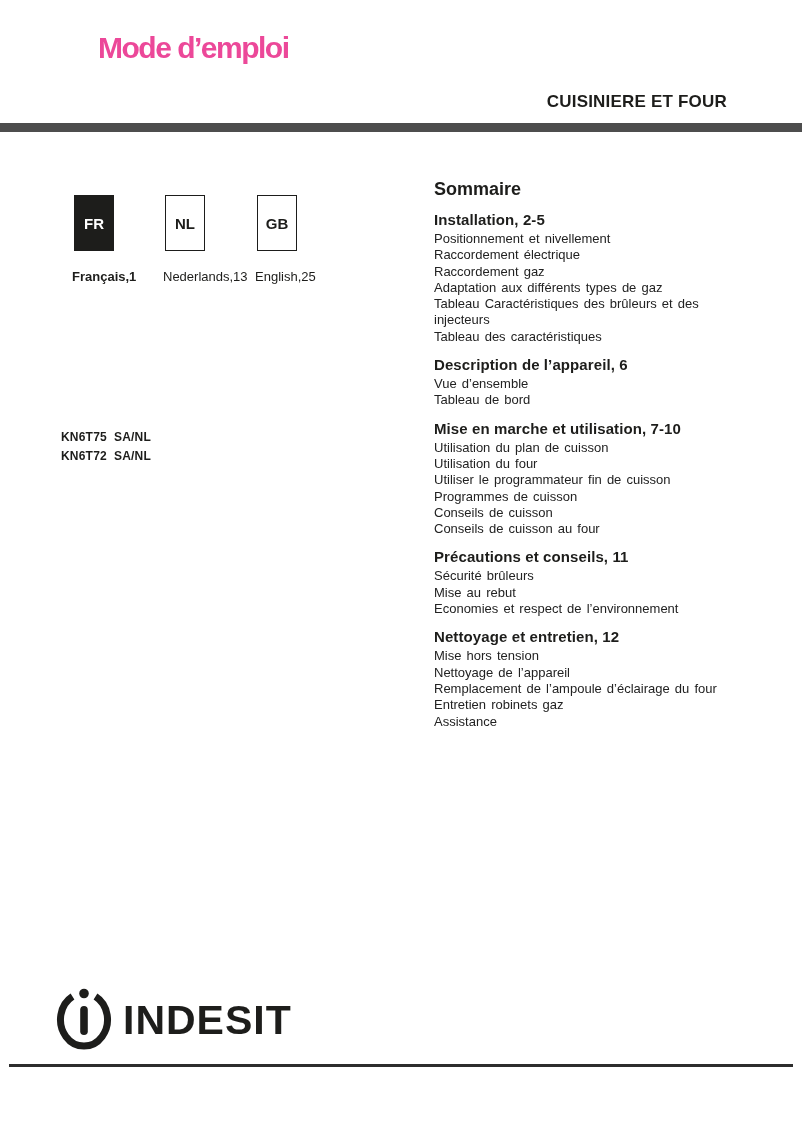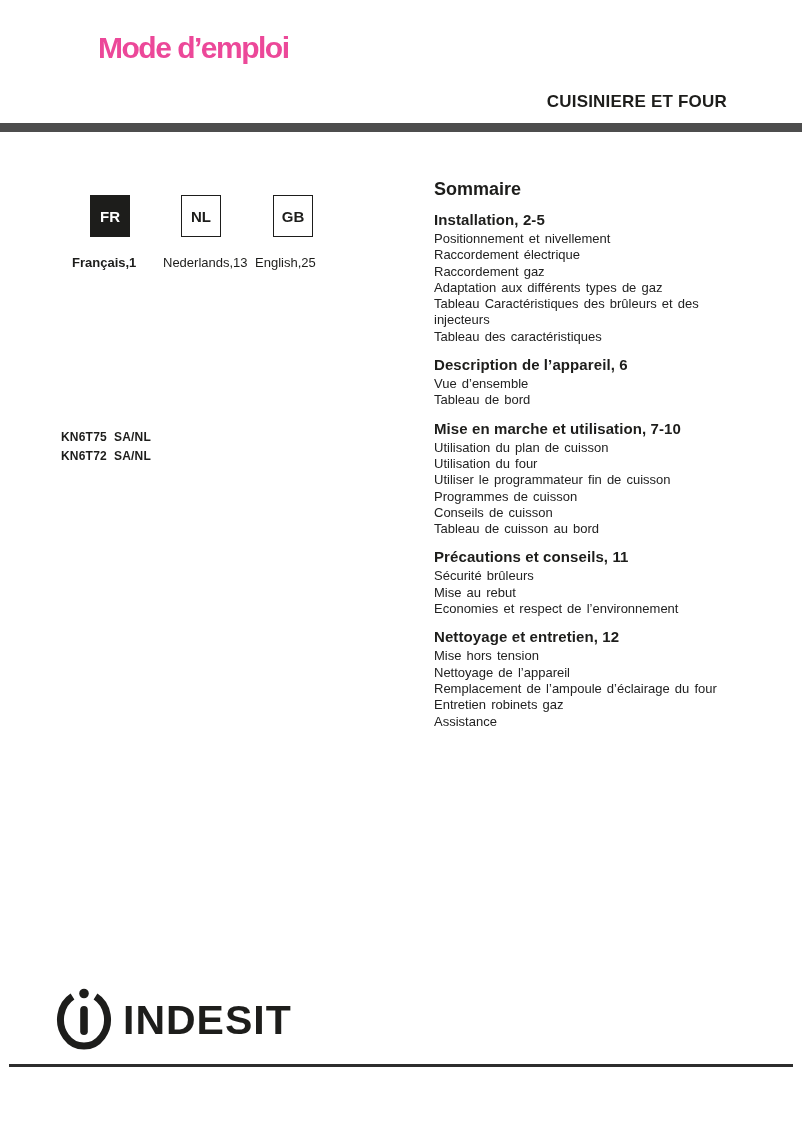--- a/index.html
+++ b/index.html
@@ -41,30 +41,30 @@
     height: 9px;
     background: #4d4d4d;
   }
   
   .lang-group { position: absolute; top: 195px; }
   .lang-fr { left: 72px; }
   .lang-nl { left: 163px; }
   .lang-gb { left: 255px; }
   .lang-box {
     width: 40px;
-    height: 42px;
+    height: 56px;
     display: flex;
     align-items: center;
     justify-content: center;
     font-size: 15px;
     font-weight: bold;
     background: #ffffff;
     border: 1.5px solid #1d1d1b;
     color: #1d1d1b;
-    margin-left: 18px;
+    margin-left: 2px;
   }
   .lang-box.active {
     background: #1d1d1b;
     color: #ffffff;
     border-color: #1d1d1b;
   }
   .lang-label {
     margin-top: 18px;
     font-size: 13px;
     white-space: nowrap;
@@ -187,21 +187,21 @@
     </div>
 
     <div class="toc-section">
       <div class="toc-section-title">Mise en marche et utilisation, 7-10</div>
       <ul class="toc-items">
         <li>Utilisation du plan de cuisson</li>
         <li>Utilisation du four</li>
         <li>Utiliser le programmateur fin de cuisson</li>
         <li>Programmes de cuisson</li>
         <li>Conseils de cuisson</li>
-        <li>Tableau de cuisson au bord</li>
+        <li>Conseils de cuisson au four</li>
       </ul>
     </div>
 
     <div class="toc-section">
       <div class="toc-section-title">Précautions et conseils, 11</div>
       <ul class="toc-items">
         <li>Sécurité brûleurs</li>
         <li>Mise au rebut</li>
         <li>Economies et respect de l’environnement</li>
       </ul>

